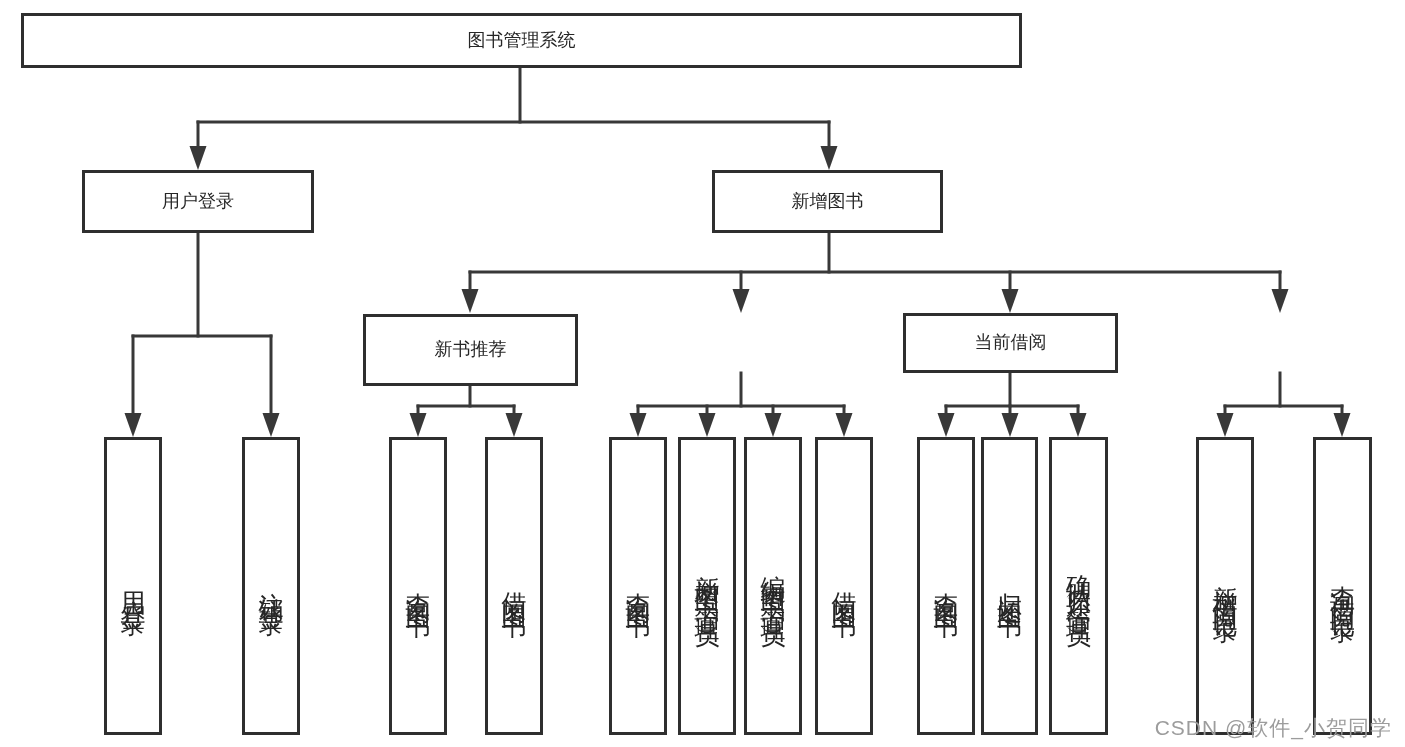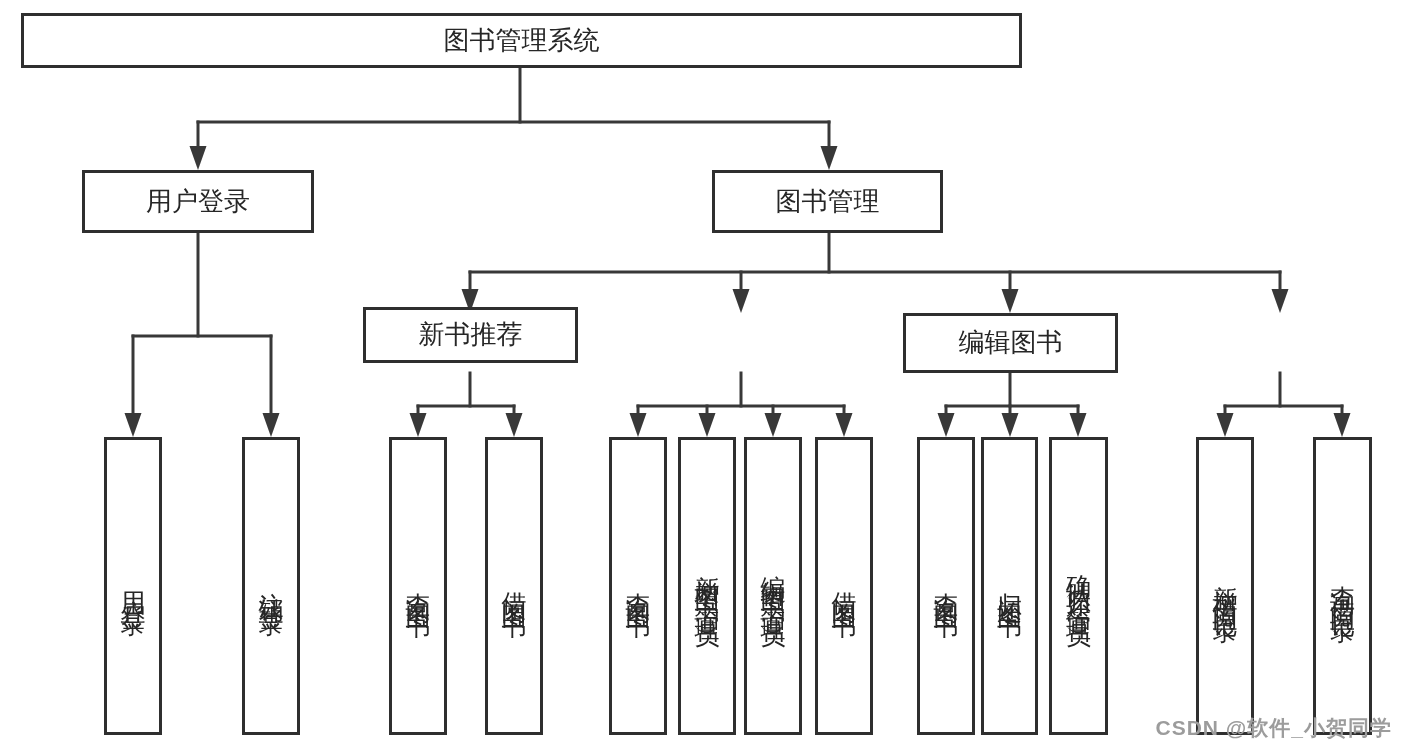--- a/index.html
+++ b/index.html
@@ -12,32 +12,32 @@
   html,body{margin:0;padding:0;background:var(--bg);}
   body{font-family:"Liberation Sans", sans-serif;}
   .stage{position:relative;width:1405px;height:747px;background:var(--bg);overflow:hidden;}
   .wires{position:absolute;left:0;top:0;width:1405px;height:747px;}
   .node{
     position:absolute;box-sizing:border-box;background:#ffffff;
     border:3px solid var(--box-border);
     display:flex;align-items:center;justify-content:center;
     color:var(--text);
   }
-  .node .lbl{font-size:26px;white-space:nowrap;line-height:1.2;}
+  .node .lbl{font-size:18px;white-space:nowrap;line-height:1.2;}
   .leaf .lbl{
     writing-mode:vertical-rl;
     text-orientation:mixed;
     font-size:25px;
     letter-spacing:7px;
     white-space:normal;
     line-height:1;
   }
   .watermark{
     position:absolute;top:714px;right:13px;
-    font-size:21px;color:var(--wm);letter-spacing:1px;white-space:nowrap;font-weight:bold;
+    font-size:21px;color:var(--wm);letter-spacing:1px;white-space:nowrap;
   }
 </style>
 </head>
 <body>
 
 <div class="stage">
 
   <svg class="wires" viewBox="0 0 1405 747" width="1405" height="747">
       <line x1="520" y1="68" x2="520" y2="122" stroke="#383838" stroke-width="3" stroke-linecap="square"></line>
       <line x1="198" y1="122" x2="829" y2="122" stroke="#383838" stroke-width="3" stroke-linecap="square"></line>
@@ -94,28 +94,28 @@
     </svg>
 
   <div class="node root" style="left:21px;top:13px;width:1001px;height:55px">
     <span class="lbl">图书管理系统</span>
   </div>
 
   <div class="node" style="left:82px;top:170px;width:232px;height:63px">
     <span class="lbl">用户登录</span>
   </div>
   <div class="node" style="left:712px;top:170px;width:231px;height:63px">
-    <span class="lbl">图书管理</span>
+    <span class="lbl">新增图书</span>
   </div>
 
-  <div class="node" style="left:363px;top:307px;width:215px;height:56px">
+  <div class="node" style="left:363px;top:314px;width:215px;height:72px">
     <span class="lbl">新书推荐</span>
   </div>
   <div class="node" style="left:903px;top:313px;width:215px;height:60px">
-    <span class="lbl">编辑图书</span>
+    <span class="lbl">当前借阅</span>
   </div>
 
   <div class="node leaf" style="left:104px;top:437px;width:58px;height:298px">
     <span class="lbl">用户登录</span>
   </div>
   <div class="node leaf" style="left:242px;top:437px;width:58px;height:298px">
     <span class="lbl">注销登录</span>
   </div>
 
   <div class="node leaf" style="left:389px;top:437px;width:58px;height:298px">

